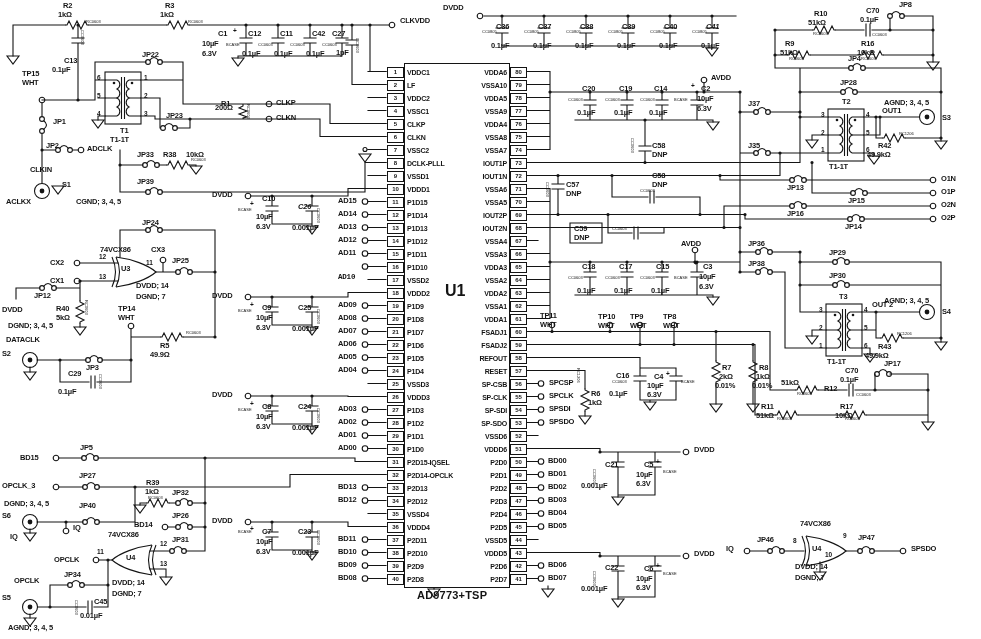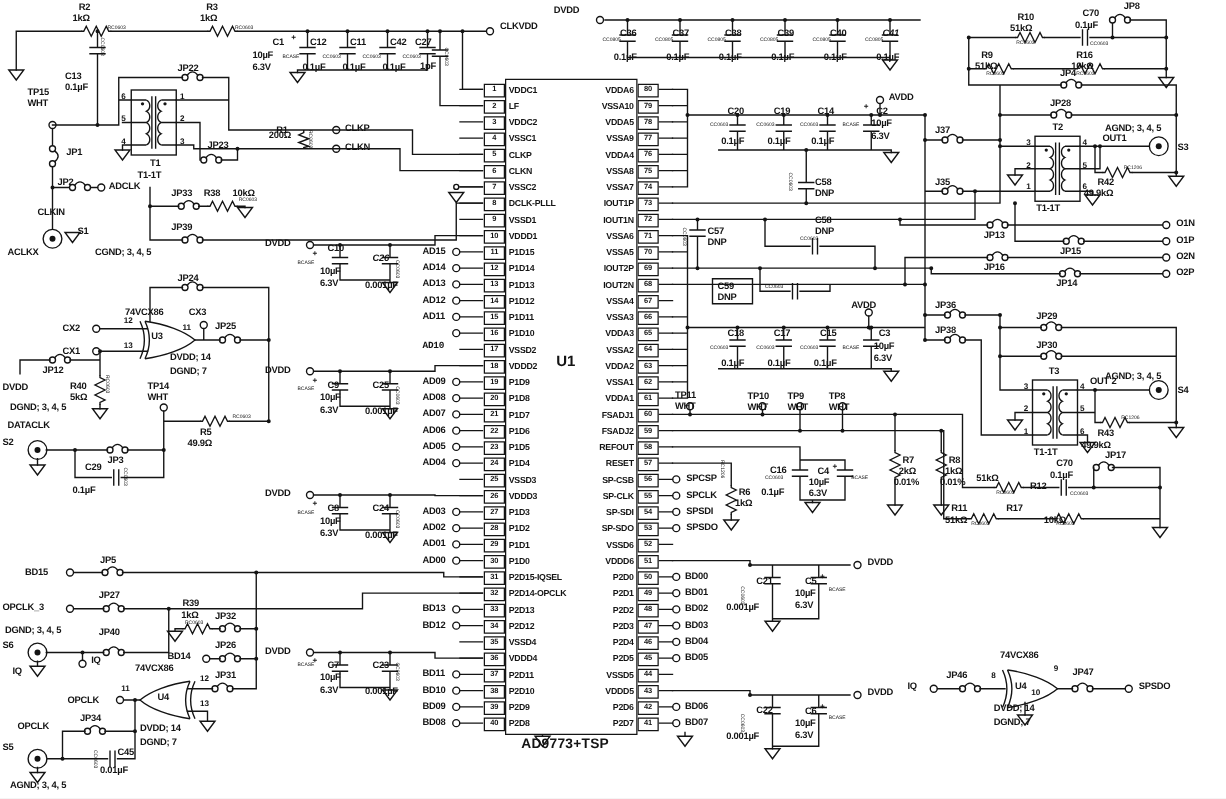--- a/index.html
+++ b/index.html
@@ -7,21 +7,21 @@
          font-family:"Liberation Sans",sans-serif;color:#141414}
   #wiresvg{position:absolute;left:0;top:0}
   .w{stroke:#141414;stroke-width:1.1;fill:none;stroke-linecap:square}
   .sym{stroke:#141414;stroke-width:1.1;fill:none}
   .fil{fill:#141414;stroke:none}
   .dots{stroke:#141414;stroke-width:3.2;stroke-linecap:round;fill:none}
   #labels{position:absolute;left:0;top:0;width:100%;height:100%;pointer-events:none}
   .lbl{position:absolute;white-space:pre;line-height:1;font-weight:700;color:#141414}
   .b{font-size:7.5px;letter-spacing:-0.2px}
   .s{font-size:6.5px}
-  .u1{font-size:12px}
+  .u1{font-size:16px}
   .big{font-size:11px;letter-spacing:0.2px}
   .t{font-size:4px;font-weight:400}
   .tv{font-size:4px;font-weight:400;writing-mode:vertical-rl}
   .ic{position:absolute;left:404px;top:63px;width:104px;height:523px;border:1.3px solid #141414;background:#fff}
   #ic-left-pins{position:absolute;left:-18px;top:2px;width:150px}
   #ic-right-pins{position:absolute;right:-18px;top:2px;width:122px}
   .prow{display:flex;height:13px;align-items:center}
   .prow.r{justify-content:flex-end}
   .pnum{box-sizing:border-box;width:17px;height:10.5px;border:1px solid #141414;background:#fff;
         font-size:6px;font-weight:700;text-align:center;line-height:9px;flex:0 0 auto}
@@ -730,21 +730,21 @@
 </div>
 <span class="lbl big" style="left:417px;top:590px">AD9773+TSP</span>
 
 <div id="labels">
       <span class="lbl b" style="left: 63px; top: 2px;">R2</span>
       <span class="lbl b" style="left: 58px; top: 11px;">1kΩ</span>
       <span class="lbl b" style="left: 165px; top: 2px;">R3</span>
       <span class="lbl b" style="left: 160px; top: 11px;">1kΩ</span>
       <span class="lbl b" style="left: 22px; top: 70px;">TP15</span>
       <span class="lbl b" style="left: 22px; top: 79px;">WHT</span>
-      <span class="lbl b" style="left: 52px; top: 57px;">C13</span>
+      <span class="lbl b" style="left: 64px; top: 57px;">C13</span>
       <span class="lbl b" style="left: 52px; top: 66px;">0.1µF</span>
       <span class="lbl b" style="left: 142px; top: 51px;">JP22</span>
       <span class="lbl b" style="left: 53px; top: 118px;">JP1</span>
       <span class="lbl b" style="left: 46px; top: 142px;">JP2</span>
       <span class="lbl b" style="left: 87px; top: 145px;">ADCLK</span>
       <span class="lbl b" style="left: 30px; top: 166px;">CLKIN</span>
       <span class="lbl b" style="left: 62px; top: 181px;">S1</span>
       <span class="lbl b" style="left: 6px; top: 198px;">ACLKX</span>
       <span class="lbl b" style="left: 76px; top: 198px;">CGND; 3, 4, 5</span>
       <span class="lbl s" style="left: 97px; top: 75px;">6</span>
@@ -897,21 +897,21 @@
       <span class="lbl b" style="left: 549px; top: 392px;">SPCLK</span>
       <span class="lbl b" style="left: 549px; top: 405px;">SPSDI</span>
       <span class="lbl b" style="left: 549px; top: 418px;">SPSDO</span>
       <span class="lbl b" style="left: 824px; top: 370px; margin-top: 15px;">R12</span>
       <span class="lbl b" style="left: 781px; top: 379px;">51kΩ</span>
       <span class="lbl b" style="left: 845px; top: 367px;">C70</span>
       <span class="lbl b" style="left: 840px; top: 376px;">0.1µF</span>
       <span class="lbl b" style="left: 884px; top: 360px;">JP17</span>
       <span class="lbl b" style="left: 761px; top: 403px;">R11</span>
       <span class="lbl b" style="left: 756px; top: 412px;">51kΩ</span>
-      <span class="lbl b" style="left: 805px; top: 403px;">R17</span>
+      <span class="lbl b" style="left: 840px; top: 403px;">R17</span>
       <span class="lbl b" style="left: 835px; top: 412px;">10kΩ</span>
       <span class="lbl b" style="left: 548px; top: 457px;">BD00</span>
       <span class="lbl b" style="left: 548px; top: 470px;">BD01</span>
       <span class="lbl b" style="left: 548px; top: 483px;">BD02</span>
       <span class="lbl b" style="left: 548px; top: 496px;">BD03</span>
       <span class="lbl b" style="left: 548px; top: 509px;">BD04</span>
       <span class="lbl b" style="left: 548px; top: 522px;">BD05</span>
       <span class="lbl b" style="left: 548px; top: 561px;">BD06</span>
       <span class="lbl b" style="left: 548px; top: 574px;">BD07</span>
       <span class="lbl b" style="left: 605px; top: 461px;">C21</span>

